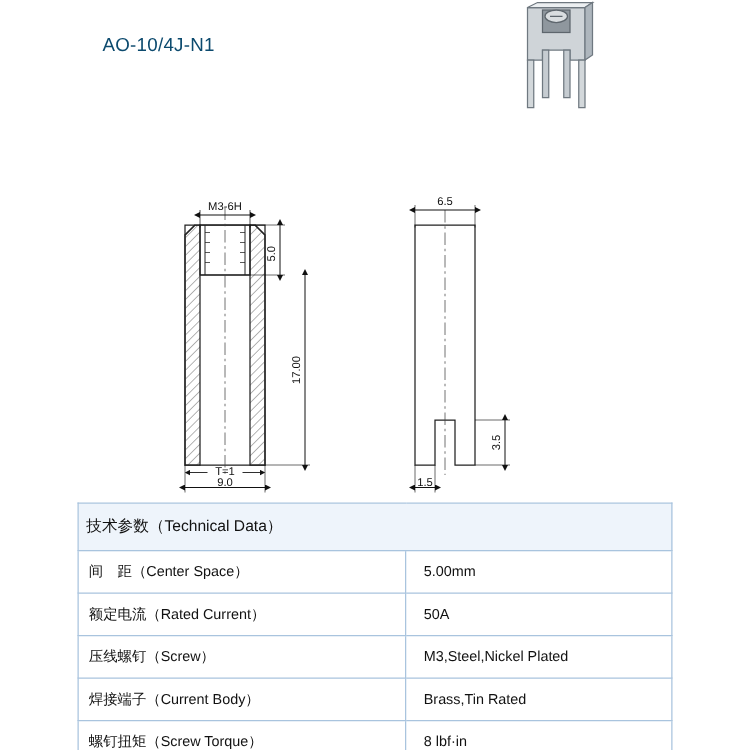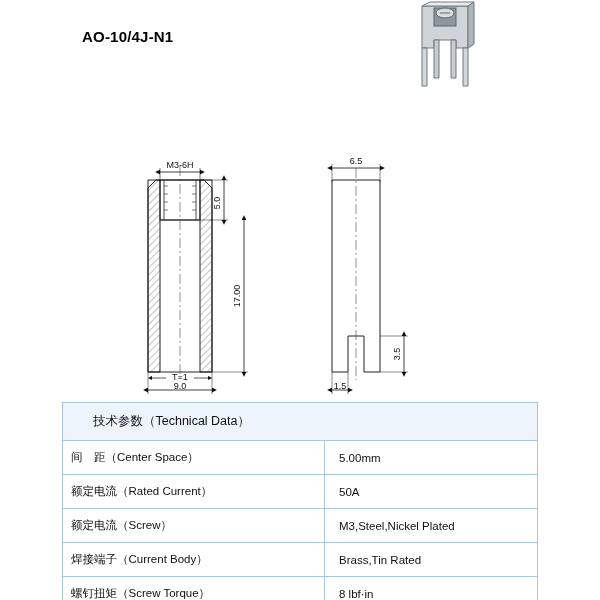--- a/index.html
+++ b/index.html
@@ -18,22 +18,22 @@
     position: relative;
     width: 600px;
     height: 600px;
   }
   
   .title {
     position: absolute;
     left: 82px;
     top: 28px;
     font-size: 15px;
-    font-weight: bold;
-    color: #000000;
+    font-weight: normal;
+    color: #0c4a6e;
     letter-spacing: 0.2px;
   }
   
   .preview {
     position: absolute;
     right: 120px;
     top: 0px;
     width: 70px;
     height: 92px;
   }
@@ -57,21 +57,21 @@
   }
   .spec-table td {
     border: 1px solid #a9c4de;
     padding: 6px 10px;
     height: 21px;
     vertical-align: middle;
   }
   .spec-table tr.header td {
     background: #eef4fb;
     font-size: 12.5px;
-    padding: 8px 30px;
+    padding: 8px 6px;
   }
   .spec-table td.label {
     width: 243px;
     padding-left: 8px;
   }
   .spec-table td.value {
     padding-left: 14px;
   }
   .dim-text {
     font-size: 9px;
@@ -203,21 +203,21 @@
       </tr>
       <tr>
         <td class="label">间　距（Center Space）</td>
         <td class="value">5.00mm</td>
       </tr>
       <tr>
         <td class="label">额定电流（Rated Current）</td>
         <td class="value">50A</td>
       </tr>
       <tr>
-        <td class="label">额定电流（Screw）</td>
+        <td class="label">压线螺钉（Screw）</td>
         <td class="value">M3,Steel,Nickel Plated</td>
       </tr>
       <tr>
         <td class="label">焊接端子（Current Body）</td>
         <td class="value">Brass,Tin Rated</td>
       </tr>
       <tr>
         <td class="label">螺钉扭矩（Screw Torque）</td>
         <td class="value">8 lbf·in</td>
       </tr>

